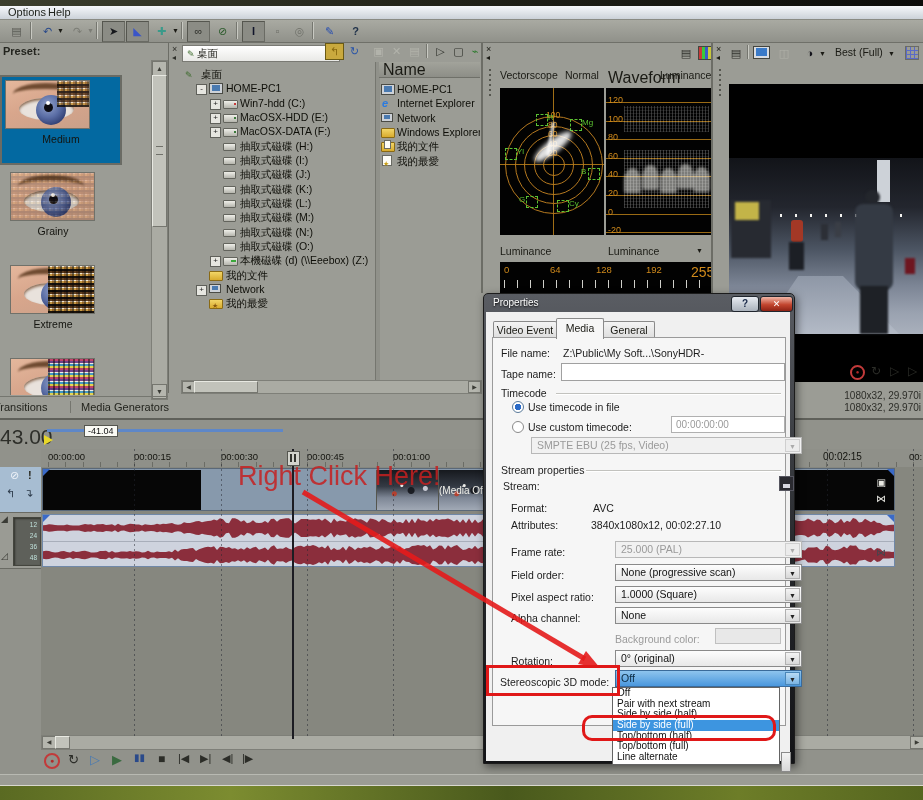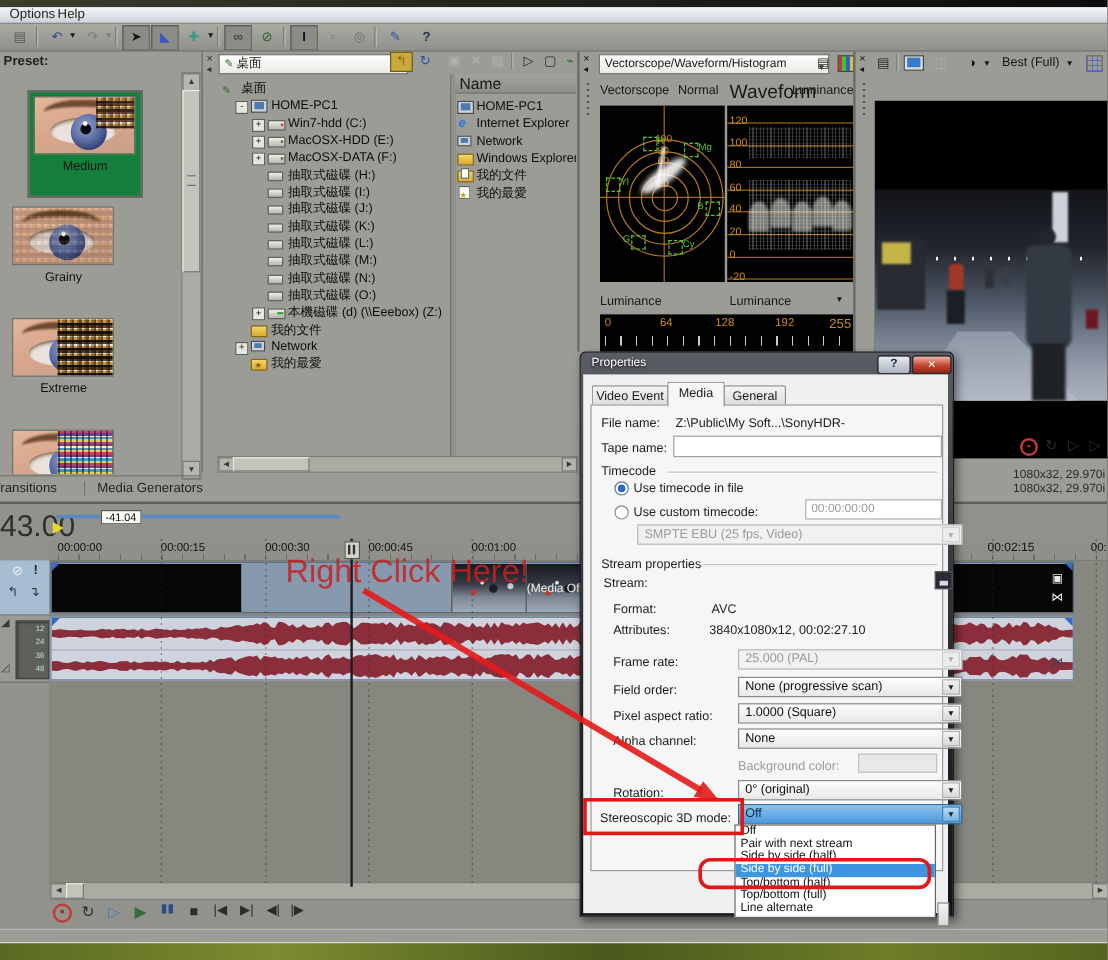--- a/index.html
+++ b/index.html
@@ -108,21 +108,21 @@
     <span class="btn" style="left:266px;top:1px;color:#6e6f68;">▫</span>
     <span class="btn" style="left:288px;top:1px;color:#6e6f68;">◎</span>
     <div class="sep" style="left:312px;top:2px;height:17px;"></div>
     <span class="btn" style="left:318px;top:1px;color:#2a50b0;">✎</span>
     <span class="btn" style="left:344px;top:1px;font-weight:bold;color:#20324a;">?</span>
   </div>
 
   <div class="ab" style="left:0;top:43px;width:168px;height:375px;">
     <span class="tx" style="left:3px;top:2px;font-size:11px;font-weight:bold;color:#23241e;">Preset:</span>
 
-    <div class="ab" style="left:23px;top:32px;width:92px;height:86px;background:#15803d;border:2px solid #6a6b64;">
+    <div class="ab" style="left:0;top:32px;width:92px;height:86px;background:#0369a1;border:2px solid #6a6b64;padding-left:26px;">
       <div class="thumb" style="left:3px;top:3px;width:83px;height:47px;">
         <div class="eye">
             <div class="brow"></div>
             <div class="white"></div>
             <div class="iris"></div>
             <div class="pupil"></div>
             <div class="hl"></div>
           </div>
         <div class="noise" style="right:0;top:0;width:38%;height:55%;opacity:.8;"></div>
       </div>
@@ -286,21 +286,21 @@
       <div class="trow" style="left:0;top:235px;">
           <span class="i-folder" style="left:28px;"></span>
           <span class="ab" style="left:31px;top:2px;font-size:7px;color:#8a5a10;">★</span>
           <span class="tx" style="left:45px;">我的最愛</span>
         </div>
     </div>
 
     <div class="ab" style="left:206px;top:19px;width:4px;height:318px;background:#90918a;border-left:1px solid #75766f;"></div>
 
     <div class="ab" style="left:210px;top:19px;width:101px;height:318px;overflow:hidden;">
-      <div class="ab" style="left:0;top:0;width:101px;height:15px;background:linear-gradient(#a2a39b,#8d8e87);border-bottom:1px solid #6f7069;font-size:13px;padding-left:4px;line-height:15px;">Name</div>
+      <div class="ab" style="left:0;top:0;width:101px;height:15px;background:linear-gradient(#a2a39b,#8d8e87);border-bottom:1px solid #6f7069;font-size:16px;padding-left:4px;line-height:15px;">Name</div>
       <div class="lrow" style="left:0;top:21px;">
           <span class="i-comp" style="left:2px;">
             <i></i>
           </span>
           <span class="tx" style="left:18px;">HOME-PC1</span>
         </div>
       <div class="lrow" style="left:0;top:35px;">
           <span class="tx" style="left:3px;top:0;font-size:11px;font-weight:bold;font-style:italic;color:#2a7ae0;">e</span>
           <span class="tx" style="left:18px;">Internet Explorer</span>
         </div>
@@ -330,23 +330,20 @@
       <div class="sbtn" style="left:0;top:0;width:11px;height:10px;font-size:6px;line-height:10px;">◀</div>
       <div class="scroll-th" style="left:12px;top:0;width:62px;height:10px;"></div>
       <div class="sbtn" style="right:0;top:0;width:11px;height:10px;font-size:6px;line-height:10px;">▶</div>
     </div>
   </div>
 
   <div class="ab" style="left:481px;top:43px;width:230px;height:250px;border-left:2px solid #6c6d66;">
     <span class="tx" style="left:3px;top:1px;font-size:9px;">×</span>
     <span class="tx" style="left:3px;top:10px;font-size:8px;">◂</span>
     <div class="ab" style="left:6px;top:26px;width:2px;height:30px;background:repeating-linear-gradient(180deg,#55564f 0 2px,transparent 2px 5px);"></div>
-    <div class="combo" style="left:16px;top:2px;width:172px;height:15px;font-size:10px;">
-      <span>Vectorscope/Waveform/Histogram</span><span class="car">▼</span>
-    </div>
     <span class="btn" style="left:194px;top:1px;width:16px;height:16px;line-height:16px;">▤</span>
     <div class="ab" style="left:215px;top:3px;width:12px;height:12px;background:linear-gradient(90deg,#c83a3a 0 3px,#3ac83a 3px 6px,#3a5ac8 6px 9px,#c8c83a 9px 12px);border:1px solid #44453e;"></div>
 
     <span class="tx" style="left:17px;top:26px;font-size:10.5px;">Vectorscope</span>
     <span class="tx" style="left:82px;top:26px;font-size:10.5px;">Normal</span>
     <span class="tx" style="left:125px;top:26px;font-size:16px;">Waveform</span>
     <span class="tx" style="left:177px;top:26px;font-size:10.5px;">Luminance</span>
 
     <div class="ab" style="left:17px;top:45px;width:104px;height:147px;background:#020202;overflow:hidden;">
       <div class="ab" style="left:0;top:76px;width:104px;height:1px;background:#a06e16;"></div>
@@ -410,21 +407,21 @@
     </div>
 
     <span class="tx" style="left:17px;top:202px;font-size:10.5px;">Luminance</span>
     <span class="tx" style="left:125px;top:202px;font-size:10.5px;">Luminance</span>
     <span class="tx" style="left:213px;top:204px;font-size:7px;">▼</span>
     <div class="ab" style="left:17px;top:219px;width:211px;height:31px;background:#020202;overflow:hidden;">
       <span class="scl" style="left:4px;top:2px;font-size:9.5px;">0</span>
       <span class="scl" style="left:50px;top:2px;font-size:9.5px;">64</span>
       <span class="scl" style="left:96px;top:2px;font-size:9.5px;">128</span>
       <span class="scl" style="left:146px;top:2px;font-size:9.5px;">192</span>
-      <span class="scl" style="left:191px;top:2px;font-size:11px;">255</span>
+      <span class="scl" style="left:191px;top:2px;font-size:14px;">255</span>
       <div class="ab" style="left:4px;top:18px;width:200px;height:8px;background:repeating-linear-gradient(90deg,#cfcfca 0 1px,transparent 1px 13px);"></div>
     </div>
   </div>
 
   <div class="ab" style="left:711px;top:43px;width:212px;height:375px;border-left:2px solid #6c6d66;">
     <span class="tx" style="left:3px;top:1px;font-size:9px;">×</span>
     <span class="tx" style="left:3px;top:10px;font-size:8px;">◂</span>
     <div class="ab" style="left:6px;top:26px;width:2px;height:30px;background:repeating-linear-gradient(180deg,#55564f 0 2px,transparent 2px 5px);"></div>
     <span class="btn" style="left:14px;top:1px;width:16px;height:16px;line-height:16px;">▤</span>
     <div class="sep" style="left:34px;top:2px;height:14px;"></div>
@@ -459,21 +456,21 @@
     <span class="tr-ic" style="left:137px;top:322px;width:11px;height:11px;border:2px solid #c23a3a;border-radius:50%;color:#b02a2a;font-size:6px;line-height:11px;text-align:center;">●</span>
     <span class="tr-ic" style="left:158px;top:321px;">↻</span>
     <span class="tr-ic" style="left:177px;top:321px;">▷</span>
     <span class="tr-ic" style="left:195px;top:321px;">▷</span>
     <span class="tx" style="right:4px;top:347px;font-size:10px;color:#2c2d28;">1080x32, 29.970i</span>
     <span class="tx" style="right:4px;top:359px;font-size:10px;color:#2c2d28;">1080x32, 29.970i</span>
   </div>
 
   <div class="ab" style="left:0;top:418px;width:923px;height:368px;background:#91928b;border-top:2px solid #5f605a;">
 
-    <span class="tx" style="left:0;top:5px;font-size:25px;color:#2e2f2a;">43.00</span>
+    <span class="tx" style="left:0;top:5px;font-size:21px;color:#2e2f2a;">43.00</span>
     <div class="ab" style="left:47px;top:9px;width:236px;height:3px;background:#5e87c8;"></div>
     <div class="ab" style="left:44px;top:15px;width:0;height:0;border-left:9px solid #e8d82a;border-top:5px solid transparent;border-bottom:5px solid transparent;"></div>
     <div class="tx" style="left:84px;top:5px;background:#fafaf4;border:1px solid #55564f;font-size:9px;padding:0 3px;color:#111;">-41.04</div>
 
     <div class="ab" style="left:41px;top:29px;width:882px;height:18px;background:#8f9089;border-bottom:1px solid #55564f;">
       <div class="tick-ruler" style="left:7px;width:870px;"></div>
       <span class="tx" style="left:7px;top:2px;font-size:9.5px;color:#14140f;">00:00:00</span>
       <span class="tx" style="left:93px;top:2px;font-size:9.5px;color:#14140f;">00:00:15</span>
       <span class="tx" style="left:180px;top:2px;font-size:9.5px;color:#14140f;">00:00:30</span>
       <span class="tx" style="left:266px;top:2px;font-size:9.5px;color:#14140f;">00:00:45</span>

